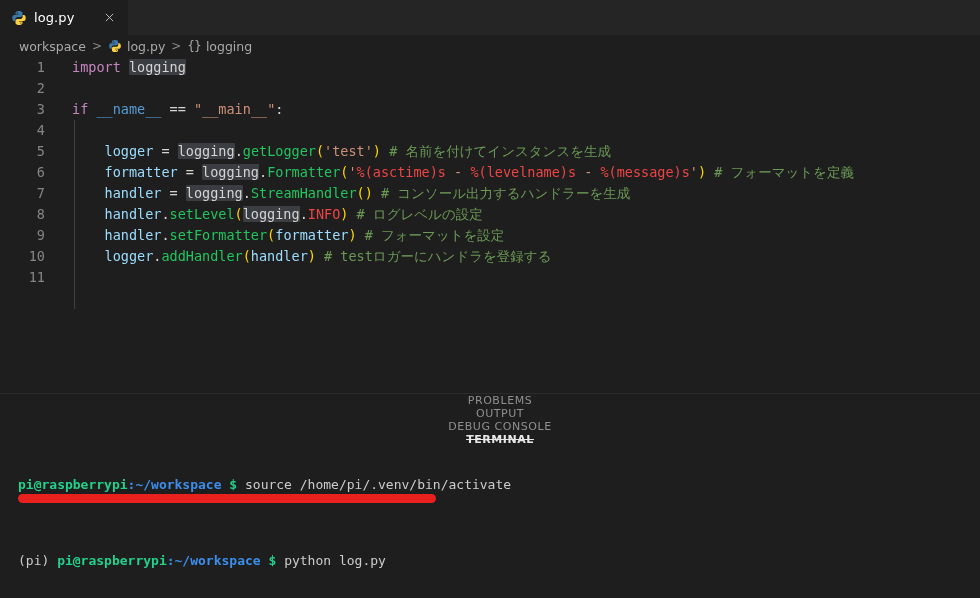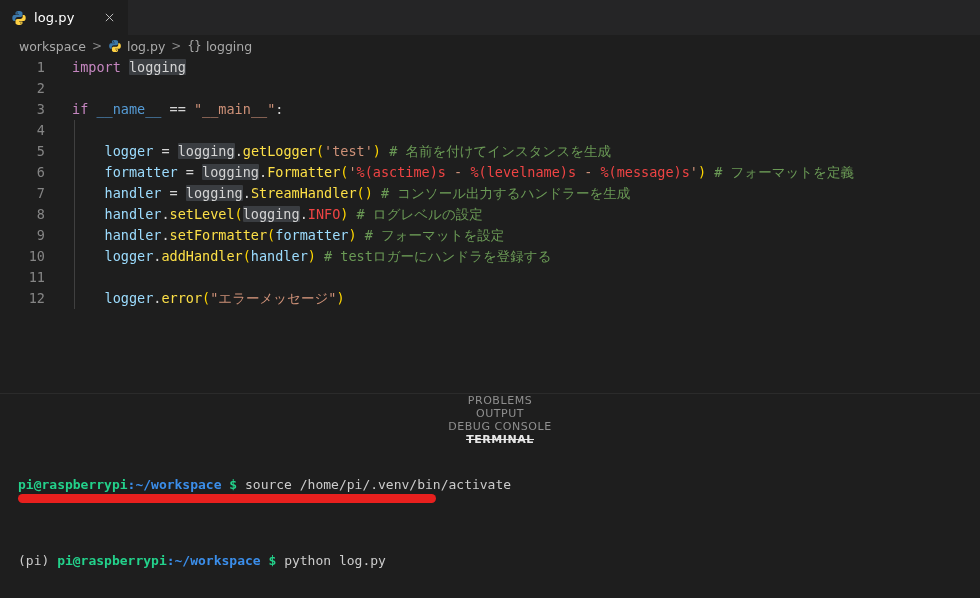--- a/index.html
+++ b/index.html
@@ -88,21 +88,21 @@
   
   .indent-guide {
     position: absolute; left: 74px; top: 63px; width: 1px; height: 189px;
     background: #404040;
   }
 
   
   .t-kw      { color: #c586c0; }           
   .t-kw2     { color: #569cd6; }           
   .t-var     { color: #9cdcfe; }           
-  .t-fn      { color: #fde047; }           
+  .t-fn      { color: #22c55e; }           
   .t-str     { color: #ce9178; }
   .t-cmt     { color: #6a9955; }           
   .t-paren   { color: #ffd700; }
   .t-op      { color: #d4d4d4; }
   .t-const   { color: #ef4444; }           
   .t-plain   { color: #d4d4d4; }
   .hl        { background: #3a3d41; border-radius: 1px; }
   .squiggle  {
     text-decoration-style: dotted;
     text-decoration-color: #6a9955;
@@ -261,24 +261,20 @@
       <div class="row">
         <span class="ln">10</span>
         <span class="code">    <span class="t-var">logger</span><span class="t-plain">.</span><span class="t-fn">addHandler</span><span class="t-paren">(</span><span class="t-var">handler</span><span class="t-paren">)</span> <span class="t-cmt"># test</span><span class="t-cmt">ロガーにハンドラを</span><span class="t-cmt squiggle">登録</span><span class="t-cmt">する</span></span>
       </div>
 
       <div class="row">
         <span class="ln">11</span>
         <span class="code"></span>
       </div>
 
-      <div class="row">
-        <span class="ln">12</span>
-        <span class="code">    <span class="t-var">logger</span><span class="t-plain">.</span><span class="t-fn">error</span><span class="t-paren">(</span><span class="t-str">"エラーメッセージ"</span><span class="t-paren">)</span></span>
-      </div>
     </div>
   </div>
 
   <div class="panel">
     <div class="panel-tabs">
       <div class="ptab">
         <span>PROBLEMS</span>
       </div>
       <div class="ptab">
         <span>OUTPUT</span>

